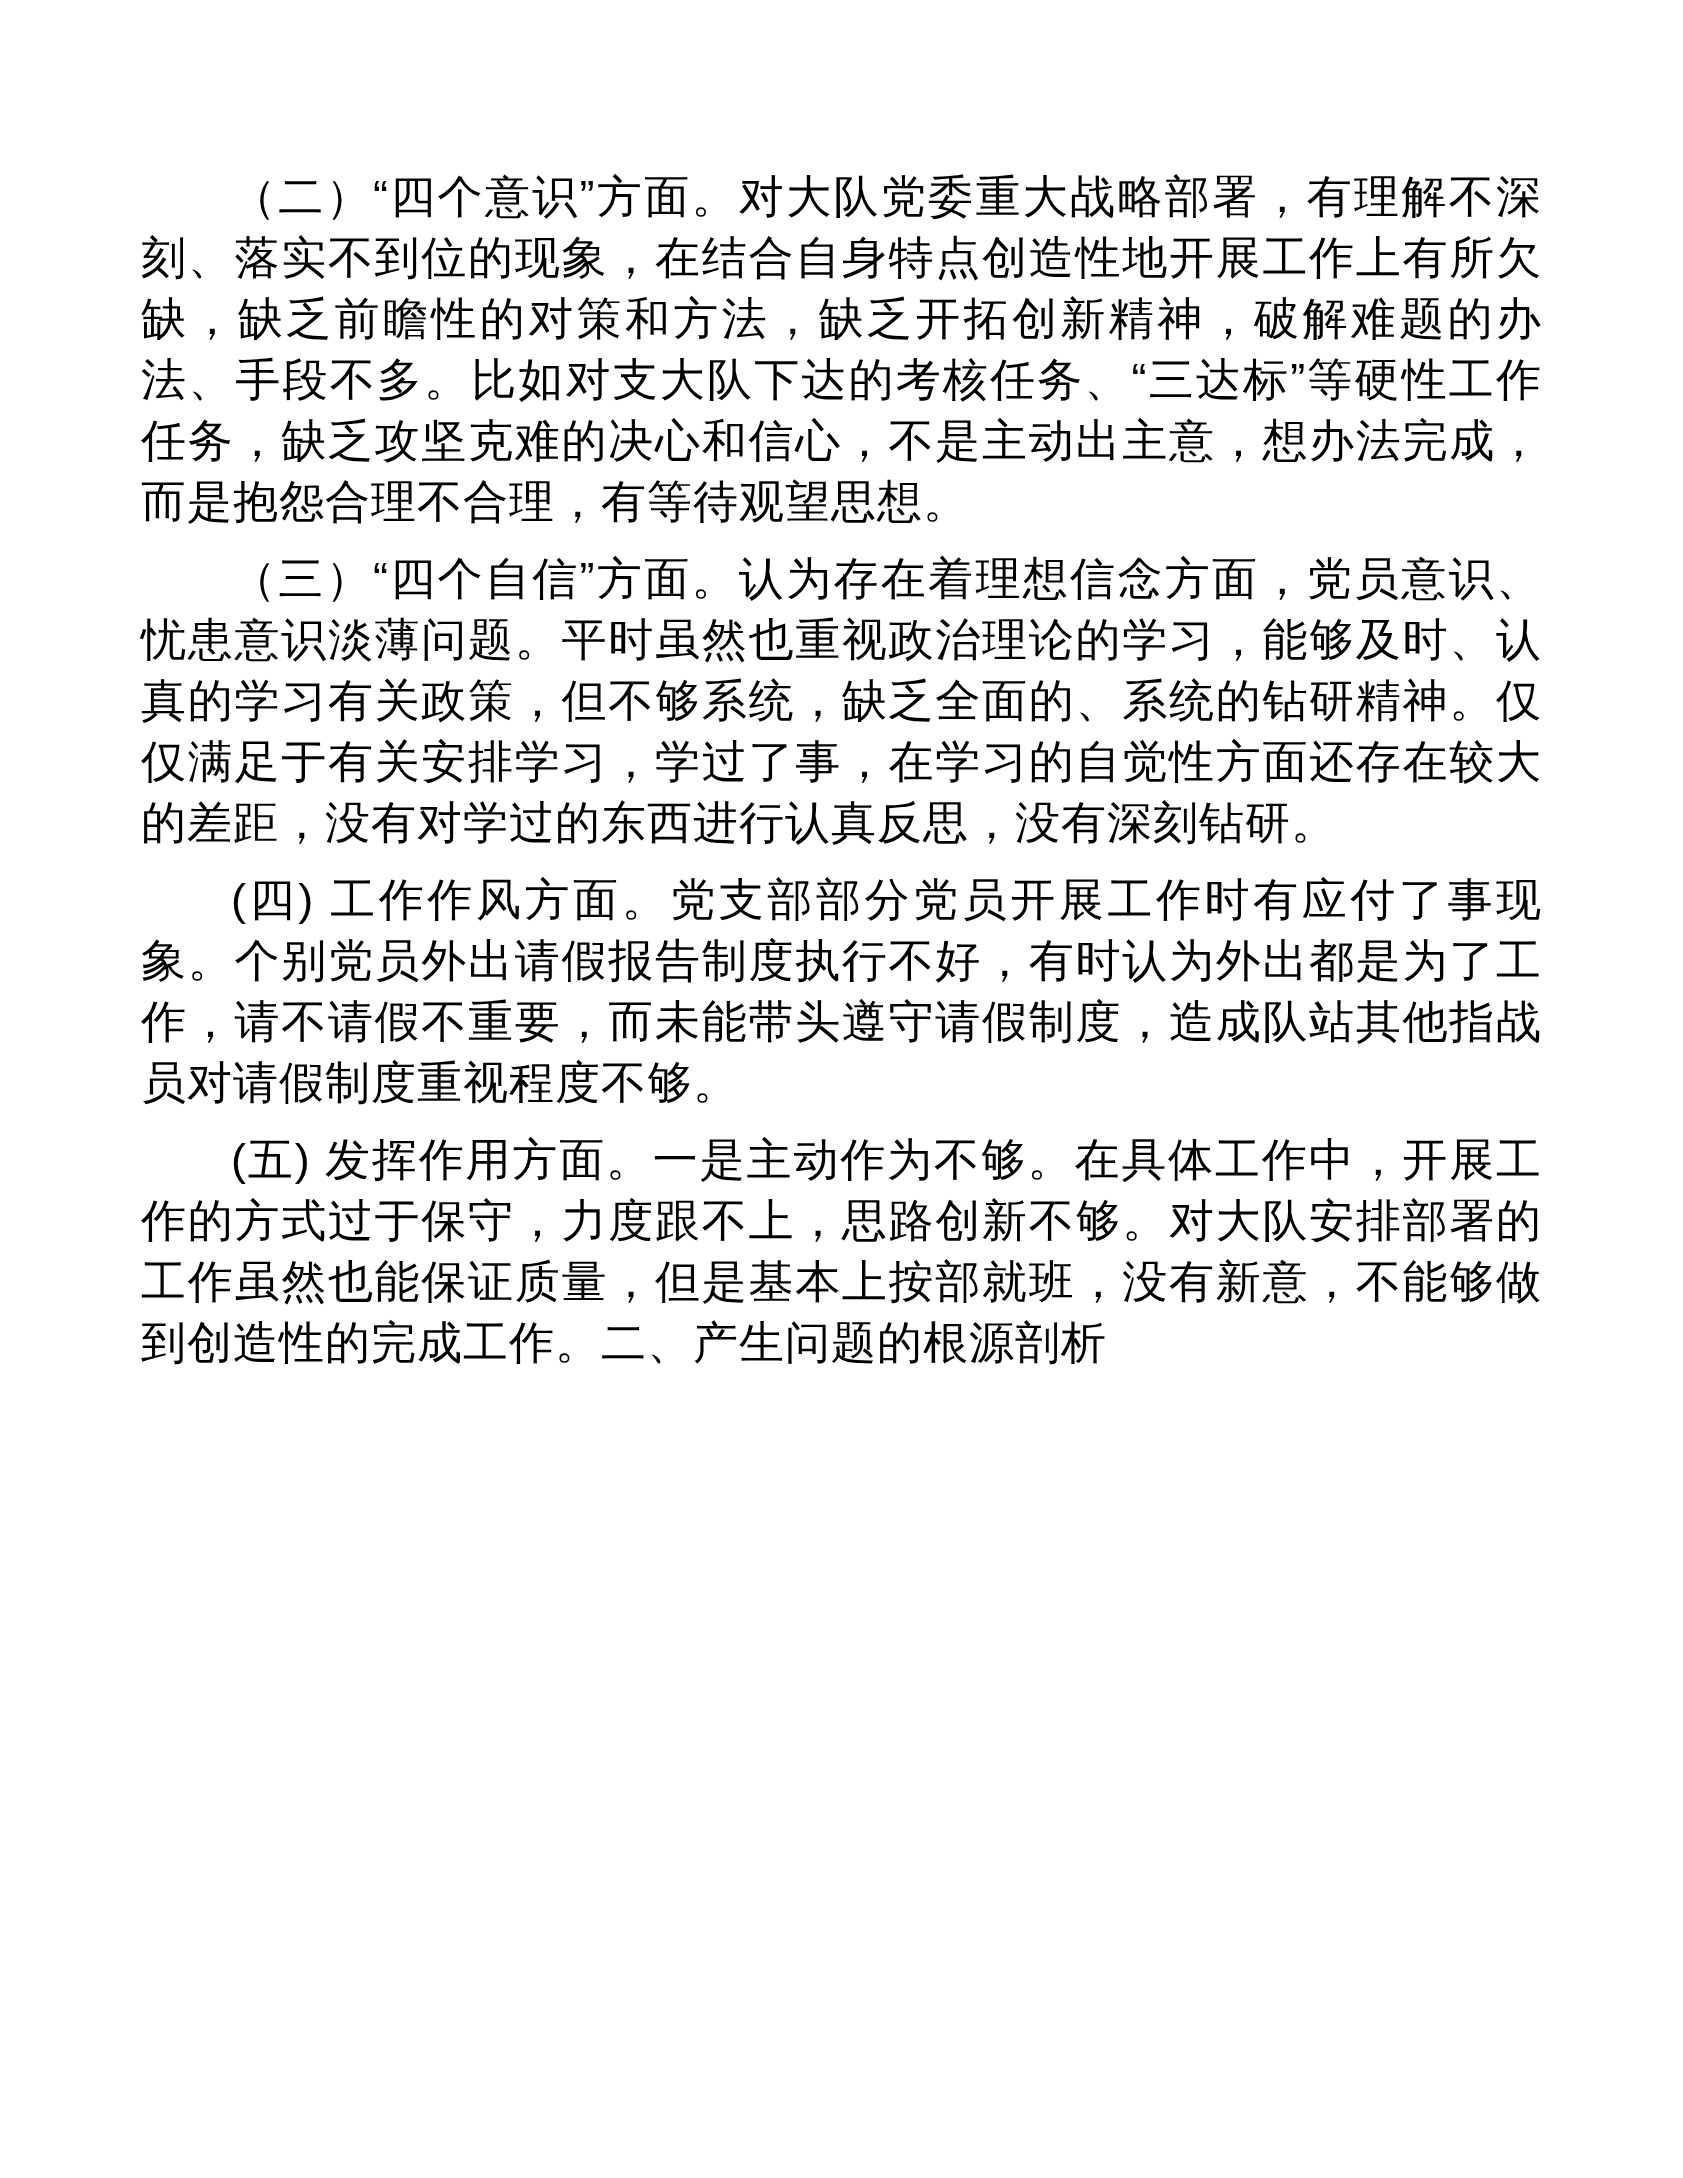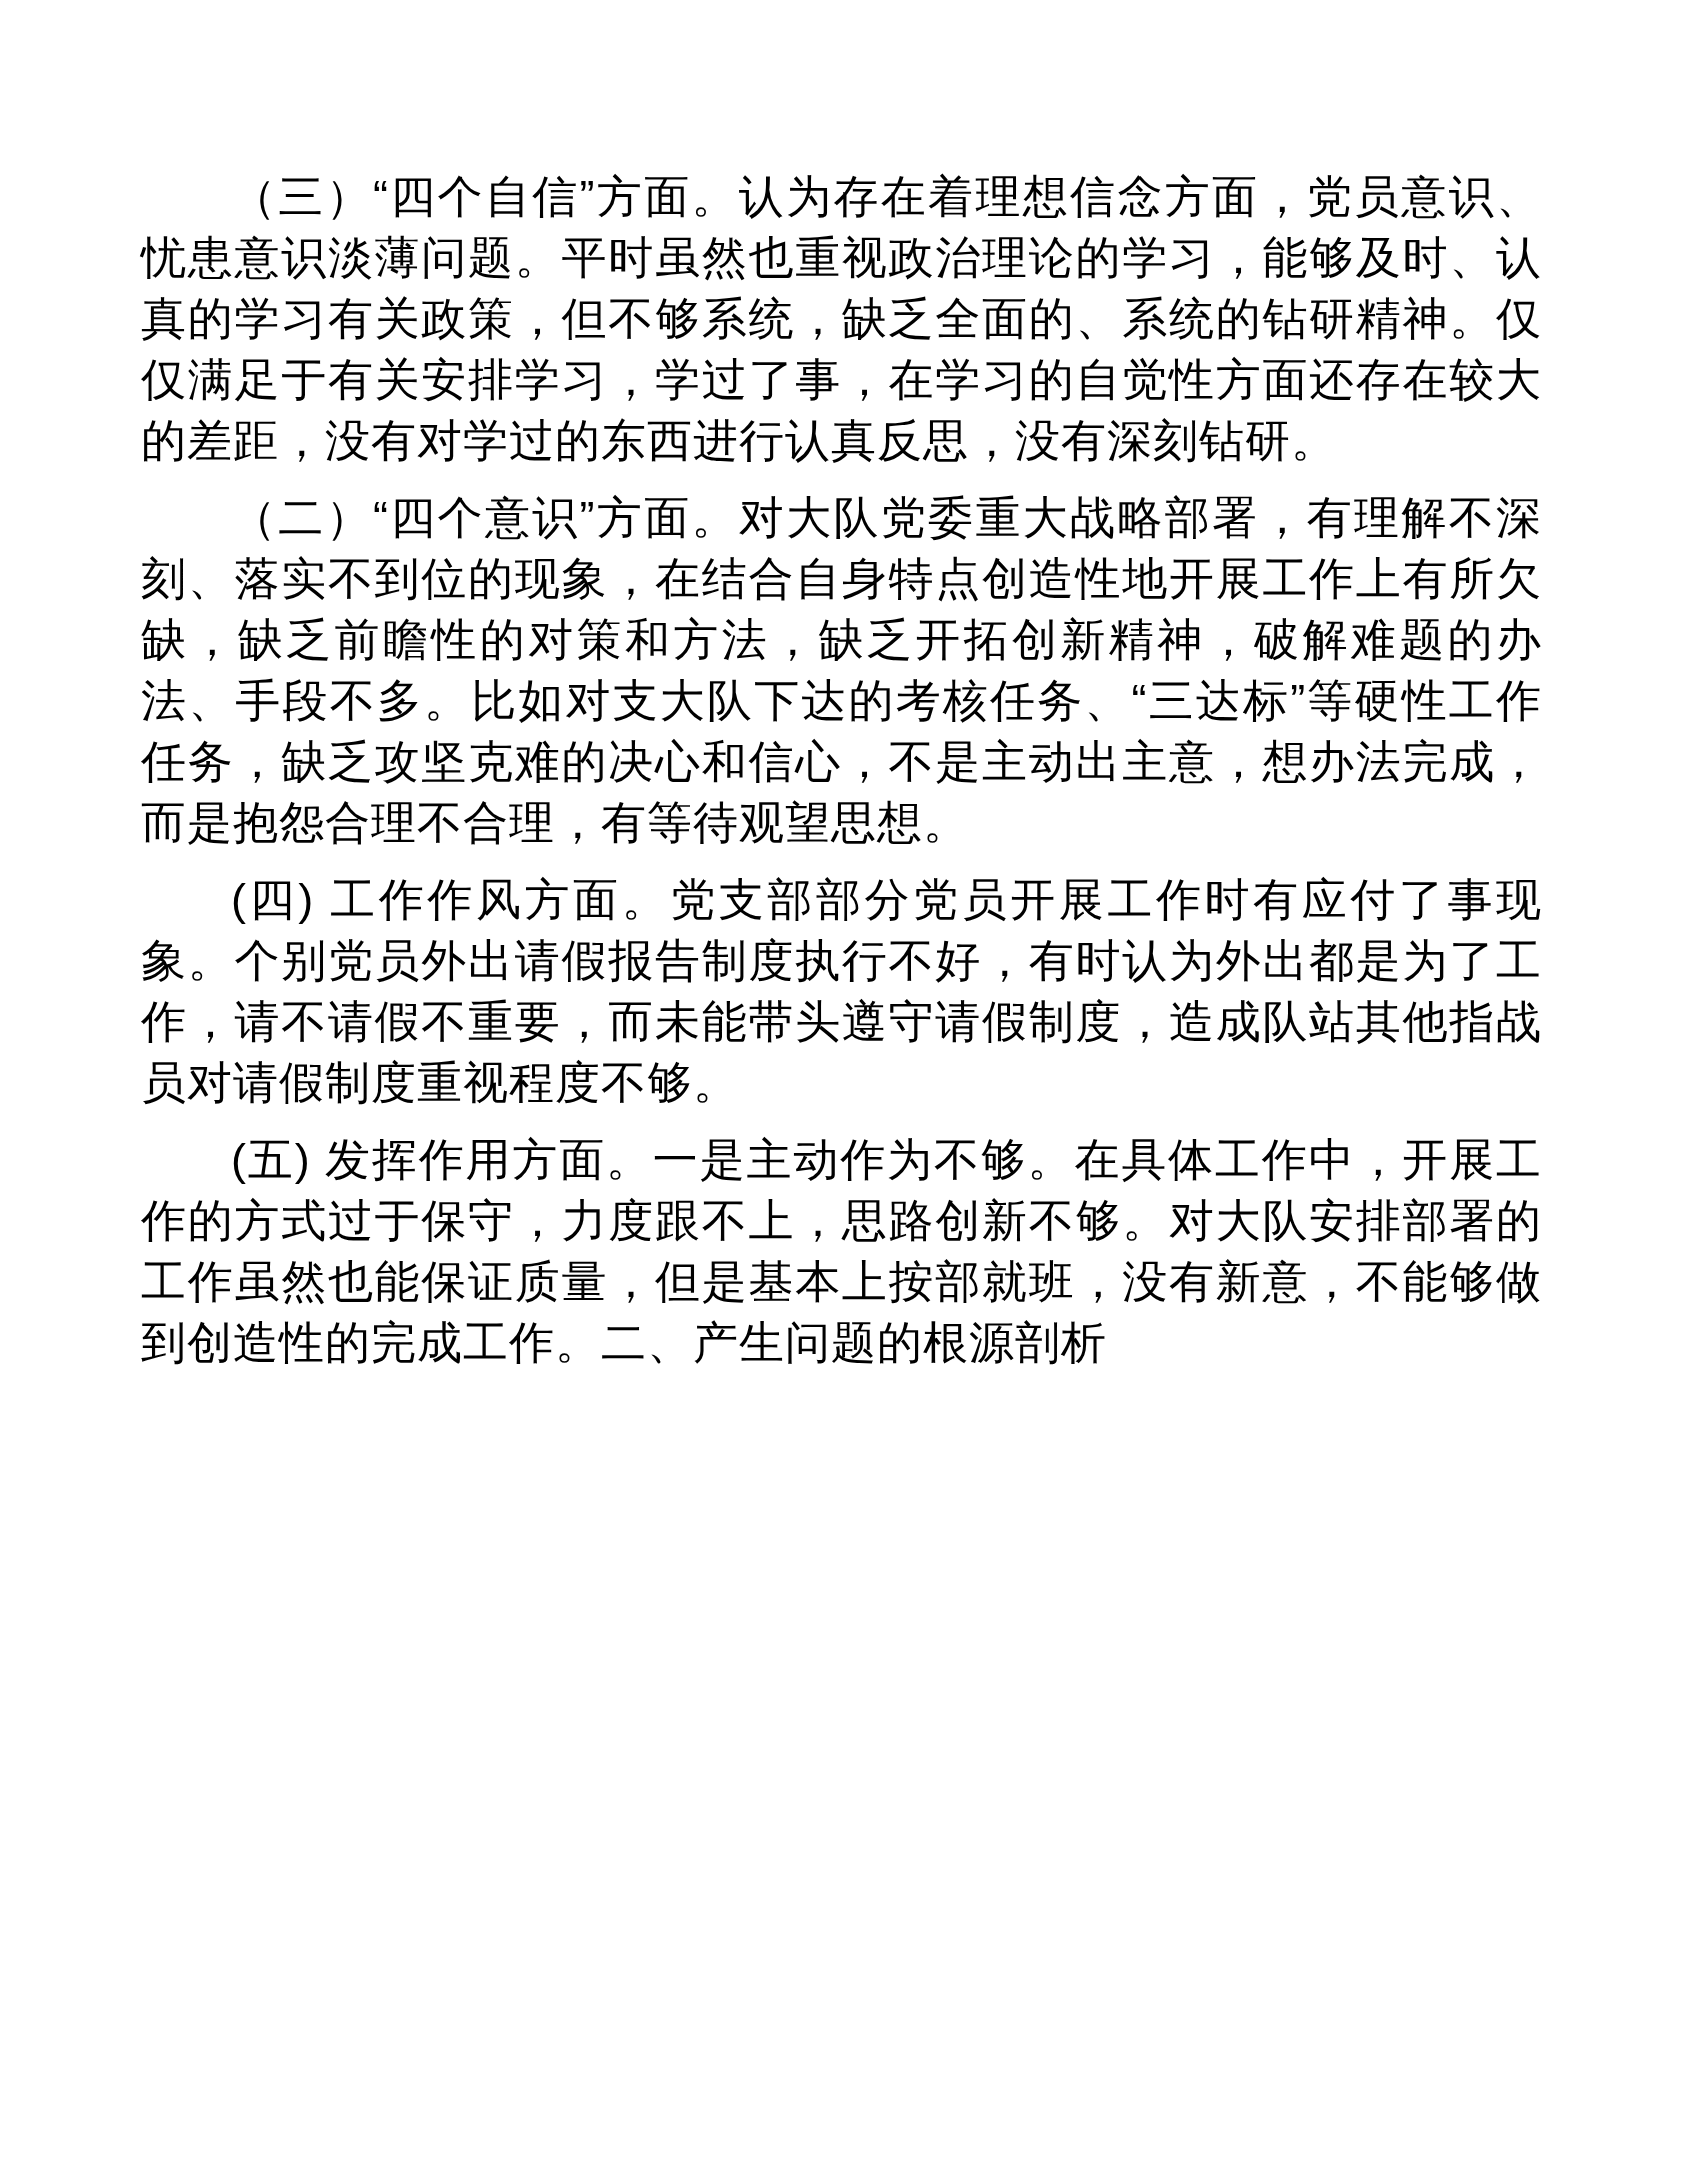--- a/index.html
+++ b/index.html
@@ -28,18 +28,18 @@
       text-align: justify;
       text-justify: inter-character;
       text-indent: 2em;
       word-break: break-all;
     }
   </style>
 </head>
 <body>
 
 <div class="page">
+  <p class="para">（二）“四个意识”方面。对大队党委重大战略部署，有理解不深刻、落实不到位的现象，在结合自身特点创造性地开展工作上有所欠缺，缺乏前瞻性的对策和方法，缺乏开拓创新精神，破解难题的办法、手段不多。比如对支大队下达的考核任务、“三达标”等硬性工作任务，缺乏攻坚克难的决心和信心，不是主动出主意，想办法完成，而是抱怨合理不合理，有等待观望思想。</p>
   <p class="para">（三）“四个自信”方面。认为存在着理想信念方面，党员意识、忧患意识淡薄问题。平时虽然也重视政治理论的学习，能够及时、认真的学习有关政策，但不够系统，缺乏全面的、系统的钻研精神。仅仅满足于有关安排学习，学过了事，在学习的自觉性方面还存在较大的差距，没有对学过的东西进行认真反思，没有深刻钻研。</p>
-  <p class="para">（二）“四个意识”方面。对大队党委重大战略部署，有理解不深刻、落实不到位的现象，在结合自身特点创造性地开展工作上有所欠缺，缺乏前瞻性的对策和方法，缺乏开拓创新精神，破解难题的办法、手段不多。比如对支大队下达的考核任务、“三达标”等硬性工作任务，缺乏攻坚克难的决心和信心，不是主动出主意，想办法完成，而是抱怨合理不合理，有等待观望思想。</p>
   <p class="para">(四) 工作作风方面。党支部部分党员开展工作时有应付了事现象。个别党员外出请假报告制度执行不好，有时认为外出都是为了工作，请不请假不重要，而未能带头遵守请假制度，造成队站其他指战员对请假制度重视程度不够。</p>
   <p class="para">(五) 发挥作用方面。一是主动作为不够。在具体工作中，开展工作的方式过于保守，力度跟不上，思路创新不够。对大队安排部署的工作虽然也能保证质量，但是基本上按部就班，没有新意，不能够做到创造性的完成工作。二、产生问题的根源剖析</p>
 </div>
 
 
 </body></html>

